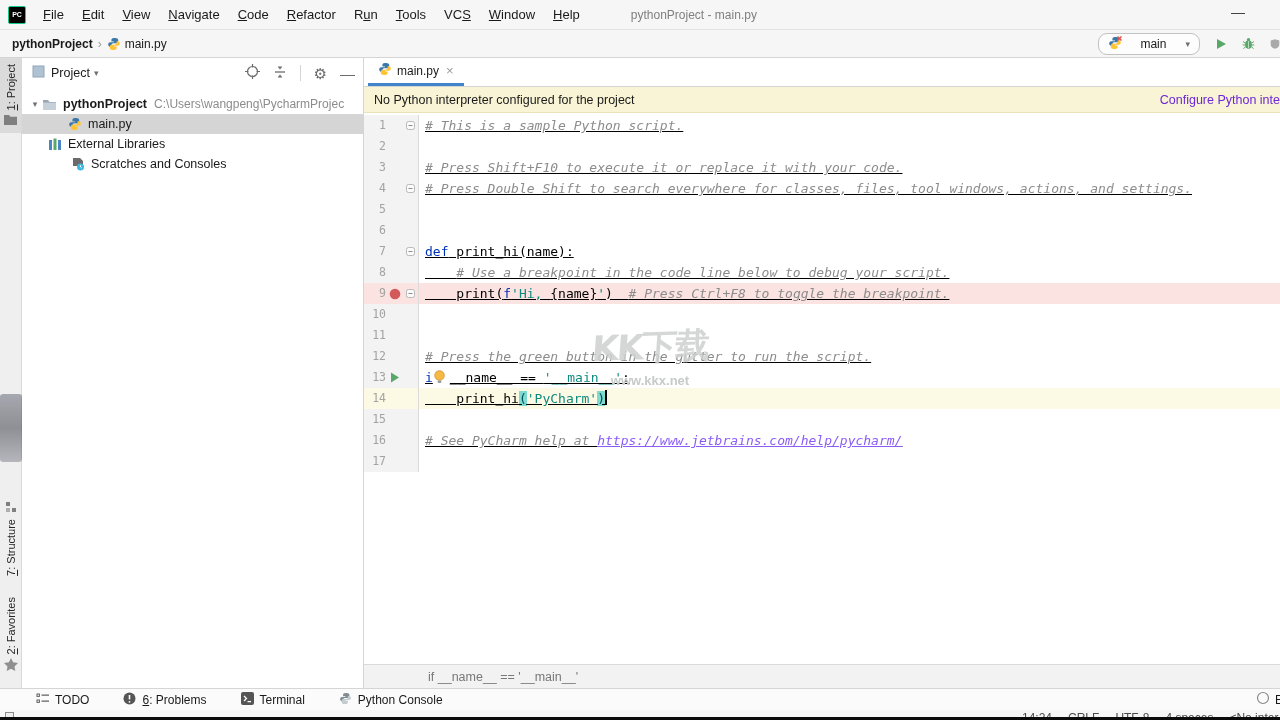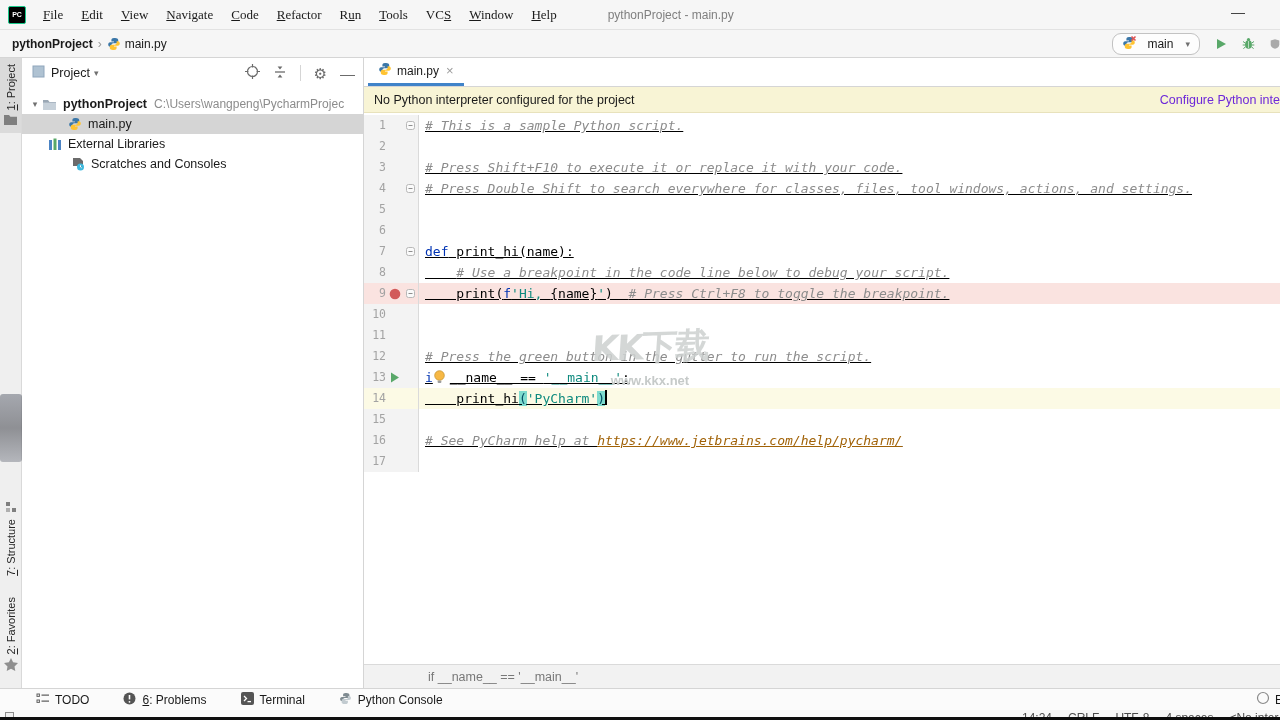--- a/index.html
+++ b/index.html
@@ -5,35 +5,35 @@
   * { box-sizing: border-box; margin: 0; padding: 0; }
   html,body { width:1280px; height:720px; overflow:hidden; }
   body { font-family:"Liberation Sans",sans-serif; background:#fff; position:relative; color:#1a1a1a; }
 
   
   .titlebar { height:30px; background:#F6F6F6; border-bottom:1px solid #E2E2E2;
               display:flex; align-items:center; position:relative; }
   .app-logo { width:18px; height:18px; margin-left:8px; background:#000; border:1px solid #19C98B;
               border-radius:2px; color:#fff; font-size:7px; font-weight:bold;
               display:flex; align-items:center; justify-content:center; }
-  .menu { display:flex; list-style:none; margin-left:8px;font-family:Liberation Serif, serif; }
+  .menu { display:flex; list-style:none; margin-left:8px; }
   .menu li { padding:0 9px; font-size:13px; cursor:default; }
   .menu u { text-decoration:underline; }
   .win-title { color:#7F7F7F; font-size:12px; margin-left:42px; }
   .min-btn { position:absolute; right:35px; top:4px; font-size:14px; color:#444; }
 
   
   .navbar { height:28px; background:#F6F6F6; border-bottom:1px solid #D5D5D5;
             display:flex; align-items:center; position:relative; }
   .crumbs { display:flex; align-items:center; padding-left:12px; font-size:12px; }
   .crumb-project { font-weight:bold; }
   .crumb-sep { color:#9B9B9B; margin:0 5px; font-size:12px; }
   .crumbs .icon { margin-right:4px; display:inline-flex; }
   .run-controls { position:absolute; right:0; display:flex; align-items:center; }
-  .run-chip { display:flex; align-items:center; gap:10px; height:22px; padding:0 9px;
+  .run-chip { display:flex; align-items:center; gap:17px; height:22px; padding:0 9px;
               border:1px solid #C2C2C2; border-radius:9px; background:#FDFDFD; font-size:12px;text-align:right; }
   .chip-arrow { color:#707070; font-size:9px; margin-left:2px; }
   .tb-icon { margin-left:15px; display:inline-flex; }
   .tb-partial { width:10px; overflow:hidden; margin-left:15px; display:inline-flex; }
 
   
   .main { display:flex; height:630px; }
 
   .stripe { width:22px; background:#EFEFEF; border-right:1px solid #D9D9D9; position:relative; flex:none; }
   .stripe-btn { position:absolute; left:0; width:21px; display:flex; flex-direction:column;
@@ -82,21 +82,21 @@
                background:#F3F3F3; border-right:1px solid #DADADA; }
   .line.bp  { background:#FAE3E0; } .line.bp .gut  { background:#FAE3E0; }
   .line.cur { background:#FCFAE5; } .line.cur .gut { background:#FCFAE5; }
   .ln { width:22px; text-align:right; color:#A3A3A3; font-size:11.5px; flex:none; }
   .gicon { width:17px; display:flex; justify-content:center; align-items:center; flex:none; }
   .foldz { width:14px; display:flex; justify-content:center; align-items:center; flex:none; }
   .txt { padding-left:6px; white-space:pre; color:#000;text-decoration:underline; }
   .tk-k { color:#0033B3; }
   .tk-s { color:#0E8A7E; }
   .tk-c { color:#8C8C8C; font-style:italic; }
-  .tk-u { color:#a16207; font-style:italic; text-decoration:underline; }
+  .tk-u { color:#8b5cf6; font-style:italic; text-decoration:underline; }
   .tk-h { background:#7EDBCD; color:#004D63; }
   .caret { display:inline-block; width:2px; height:15px; background:#000; vertical-align:-2px; }
   .bulb-wrap { display:inline-block; width:15px; margin-right:2px; vertical-align:-2px; }
 
   .editor-breadcrumb { height:24px; background:#F2F2F2; border-top:1px solid #DADADA;
                        display:flex; align-items:center; padding-left:64px;
                        color:#787878; font-size:12.5px; }
 
   
   .toolbar-bottom { height:22px; background:#FBFBFB; border-top:1px solid #D5D5D5;

